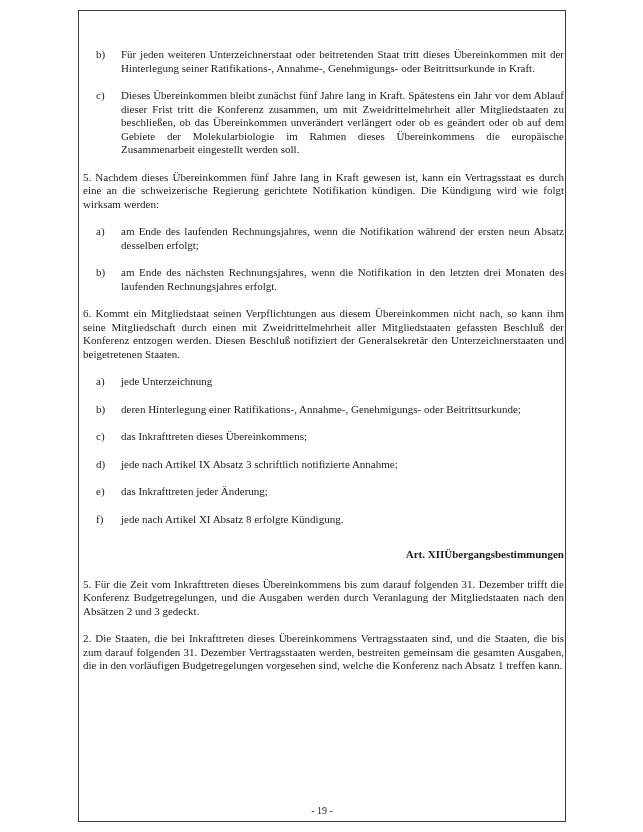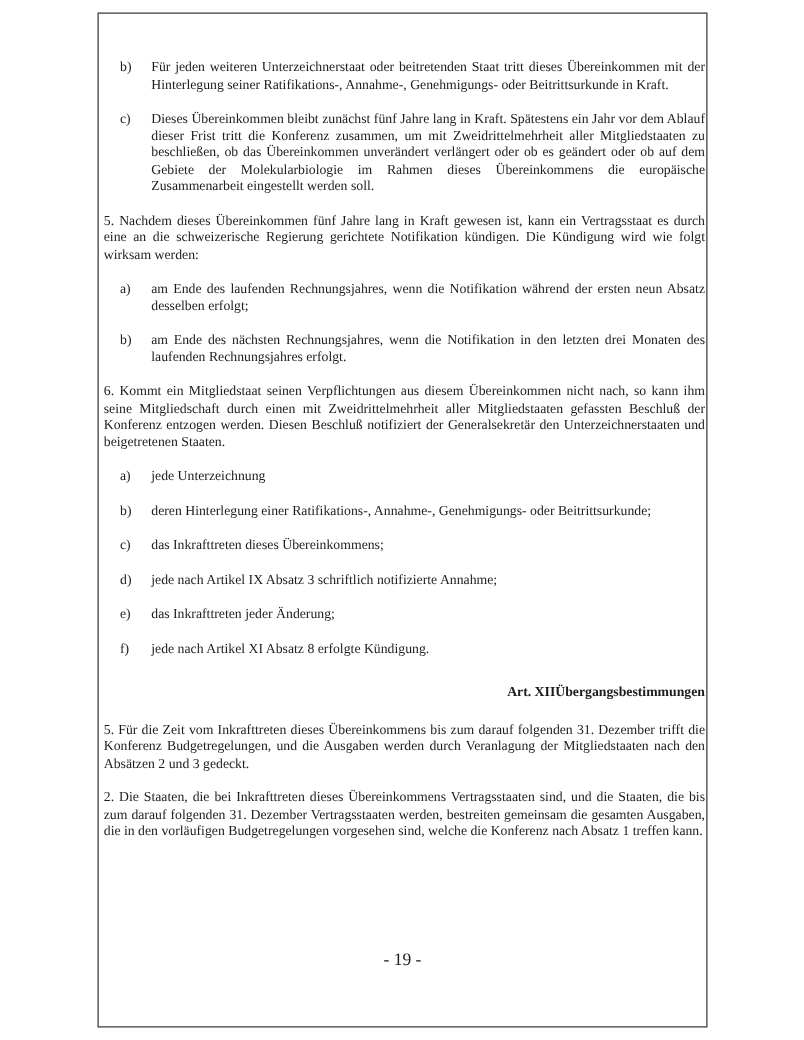--- a/index.html
+++ b/index.html
@@ -50,24 +50,24 @@
     margin-bottom: 16px;
     text-align: right;
   }
   .heading-label {
     display: inline-block;
     width: 57px;
   }
   .page-number {
     position: absolute;
     left: 78px;
-    top: 761px;
+    top: 805px;
     width: 488px;
     text-align: center;
-    font-size: 14px;
+    font-size: 10px;
     color: #1c1c1c;
   }
 </style>
 </head>
 <body>
 
 <div class="page-frame"></div>
 
 <div class="doc-content" id="doc-body">
     <div class="block item">

